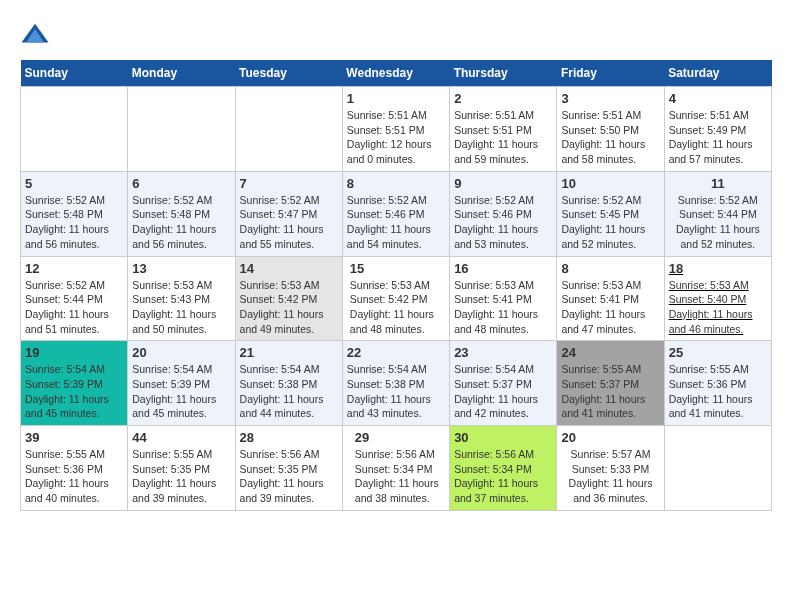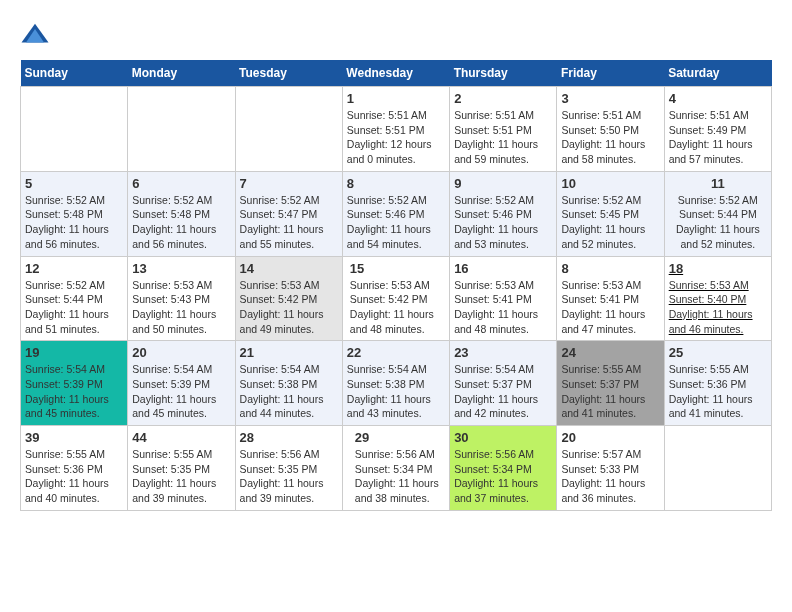--- a/index.html
+++ b/index.html
@@ -347,21 +347,21 @@
         </td>
         <td style="background-color: #bef264;">
           <span class="day-number">30</span>
           <div class="day-info" style="white-space: pre-line;">Sunrise: 5:56 AM
 Sunset: 5:34 PM
 Daylight: 11 hours
 and 37 minutes.</div>
         </td>
         <td style="background-color: rgb(255, 255, 255);">
           <span class="day-number">20</span>
-          <div class="day-info" style="white-space: pre-line;">Sunrise: 5:57 AM
+          <div class="day-info" style="white-space: pre-line; text-align: center;">Sunrise: 5:57 AM
 Sunset: 5:33 PM
 Daylight: 11 hours
 and 36 minutes.</div>
         </td>
         <td class="empty-cell"></td>
       </tr>
     </tbody>
 </table>
 
 </body></html>

